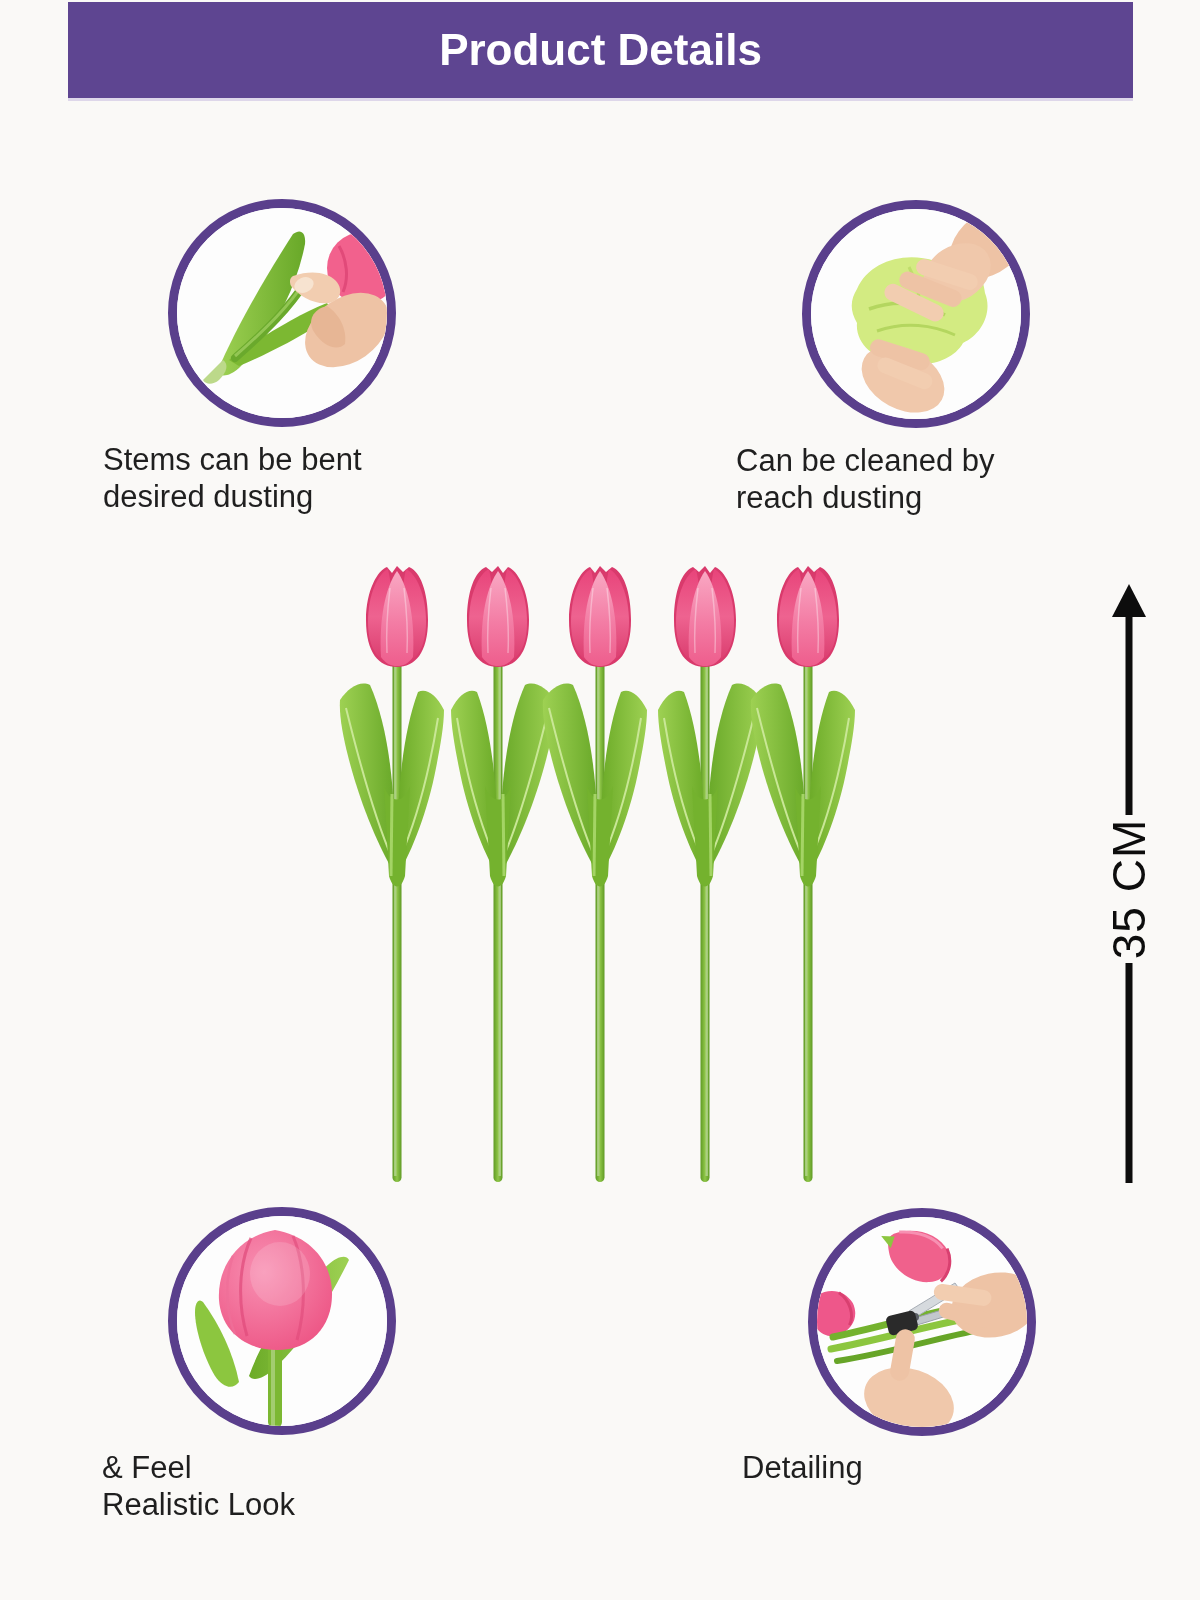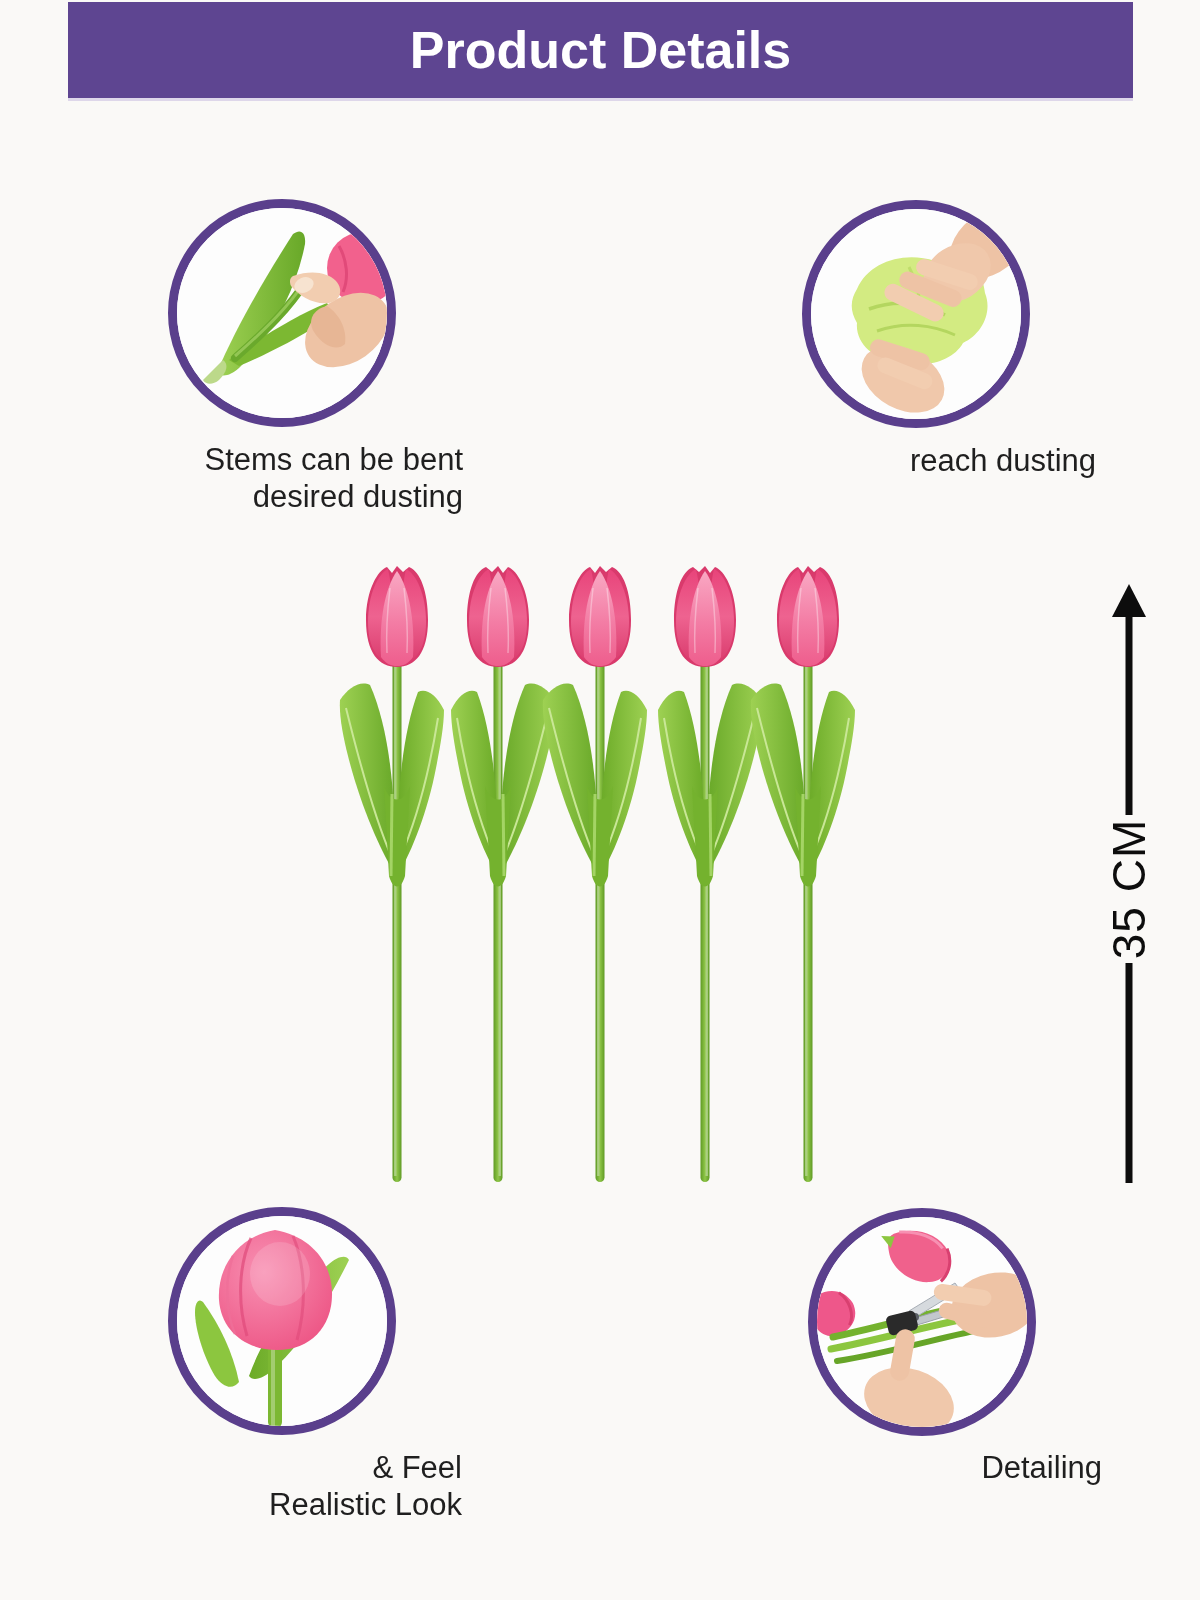--- a/index.html
+++ b/index.html
@@ -10,32 +10,32 @@
     margin:0 auto;
   }
   
   .banner{
     position:absolute;left:68px;top:2px;width:1065px;height:96px;
     background:var(--banner-purple,#5e4591);
     border-bottom:3px solid #ded7ea;
     display:flex;align-items:center;justify-content:center;
   }
   .banner h1{
-    margin:0;font-size:52px;font-weight:700;color:#ffffff;letter-spacing:0;
+    margin:0;font-size:44px;font-weight:700;color:#ffffff;letter-spacing:0;
   }
   
   .ring{
     position:absolute;width:228px;height:228px;box-sizing:border-box;
     border:9px solid var(--ring-purple,#5a3f8c);border-radius:50%;
     background:#ffffff;overflow:hidden;
   }
   .ring svg{position:absolute;left:0;top:0;width:100%;height:100%;display:block;}
   
   .caption{
-    position:absolute;width:360px;text-align:right;
+    position:absolute;width:360px;text-align:left;
     font-size:31px;line-height:37px;color:var(--text-dark,#1f1f1f);
   }
   
   .tulip{position:absolute;top:558px;width:130px;height:630px;}
   
   .measure{position:absolute;left:1100px;top:570px;width:60px;height:620px;}
   .measure-label{
     position:absolute;left:1019px;top:859px;width:220px;height:60px;
     transform:rotate(-90deg);
     display:flex;align-items:center;justify-content:center;
@@ -116,20 +116,21 @@
       <ellipse cx="146" cy="64" rx="36" ry="27" transform="rotate(-32 146 64)" fill="#f0c8ab"></ellipse>
       <rect x="78" y="72" width="64" height="17" rx="8.5" transform="rotate(26 78 72)" fill="#f2cdb0"></rect>
       <rect x="92" y="60" width="66" height="17" rx="8.5" transform="rotate(22 92 60)" fill="#eec3a5"></rect>
       <rect x="108" y="48" width="64" height="16" rx="8" transform="rotate(18 108 48)" fill="#f2cdb0"></rect>
       <ellipse cx="92" cy="170" rx="44" ry="30" transform="rotate(28 92 170)" fill="#f0c8ab"></ellipse>
       <rect x="62" y="128" width="62" height="17" rx="8.5" transform="rotate(18 62 128)" fill="#eec3a5"></rect>
       <rect x="70" y="146" width="58" height="16" rx="8" transform="rotate(22 70 146)" fill="#f2cdb0"></rect>
     </svg>
   </div>
   <div class="caption" style="left:736px;top:442px">
+    <div>Can be cleaned by</div>
     <div>reach dusting</div>
   </div>
 
   <div class="ring" style="left:168px;top:1207px">
     <svg viewBox="0 0 210 210">
       <rect width="210" height="210" fill="#fdfdfd"></rect>
       <path d="M172,44 C154,80 130,122 98,152 C86,163 76,166 72,160 C86,120 116,78 152,48 C160,41 169,38 172,44 Z" fill="url(#leafGradR)"></path>
       <path d="M26,86 C42,108 56,136 62,166 C56,174 46,172 38,160 C26,140 18,112 18,96 C18,86 22,82 26,86 Z" fill="#8cc63f"></path>
       <rect x="91" y="116" width="14" height="96" rx="6" fill="#7cb832"></rect>
       <rect x="94" y="118" width="4" height="92" fill="rgba(255,255,255,0.3)"></rect>

